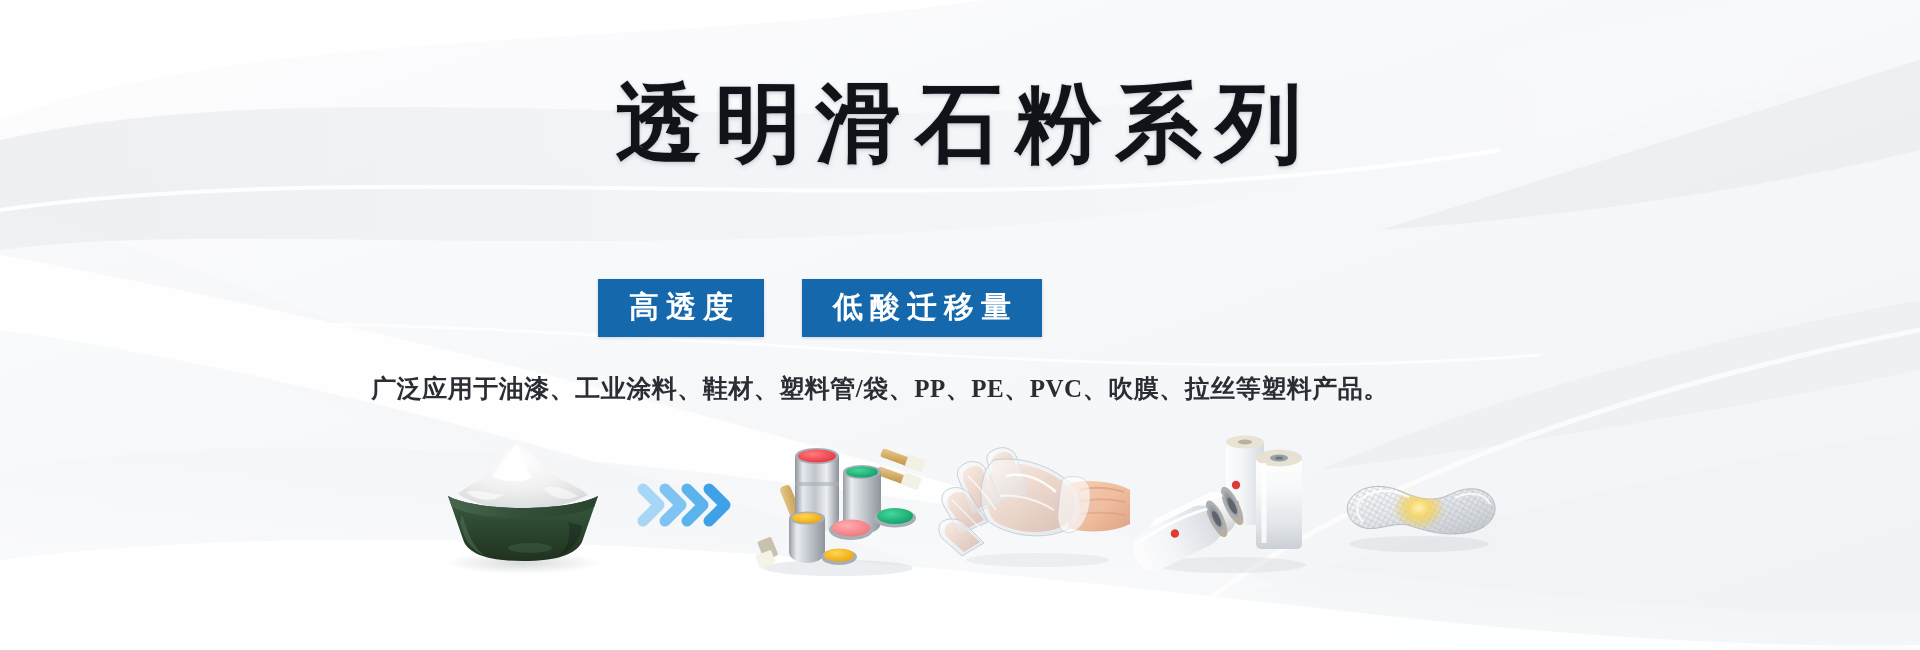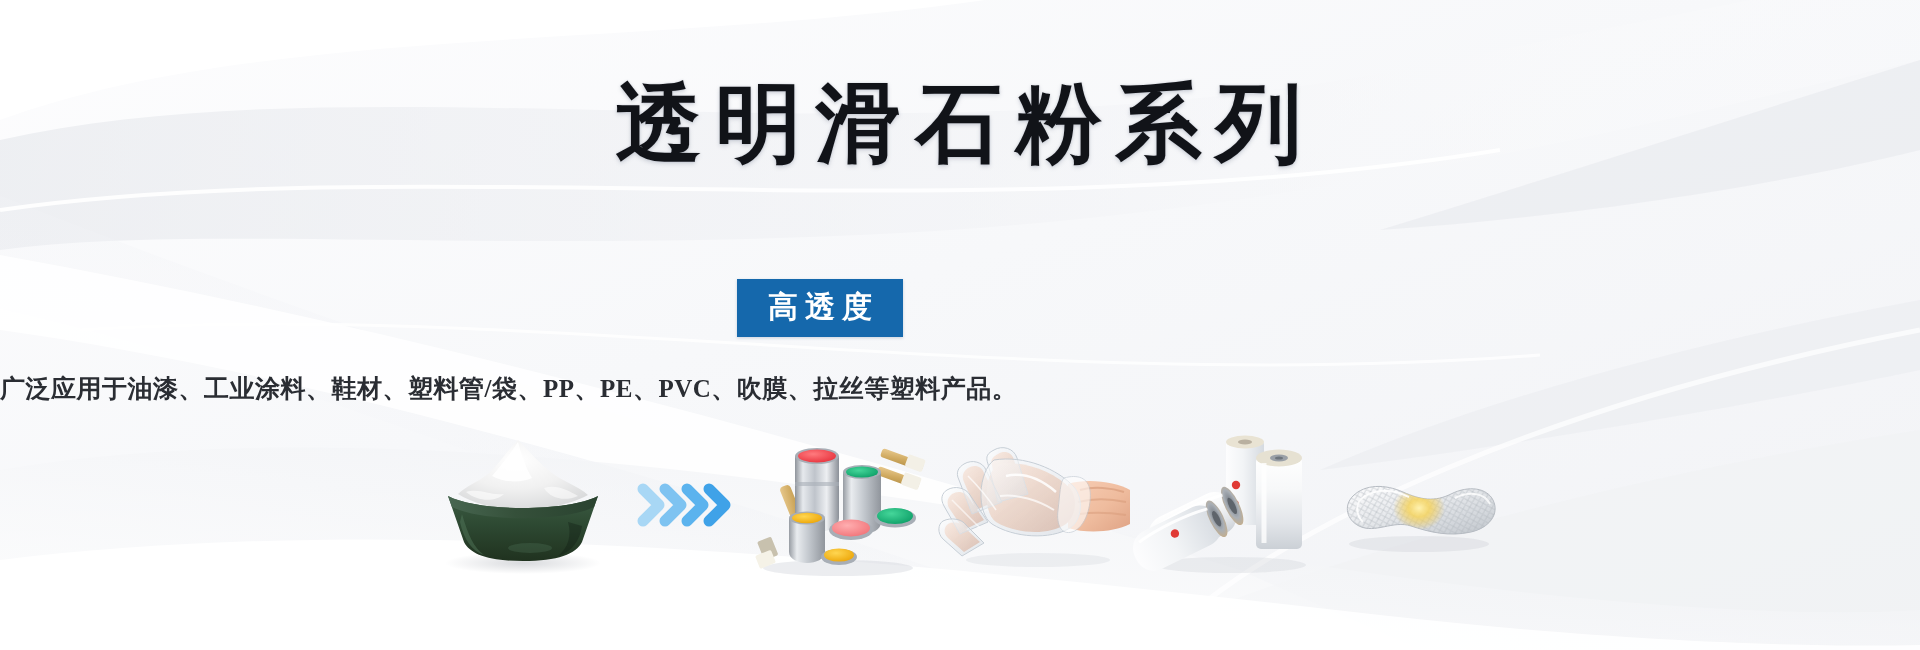--- a/index.html
+++ b/index.html
@@ -83,20 +83,21 @@
     white-space: nowrap;
     box-shadow: 0 1px 3px rgba(20,60,110,0.20);
   }
 
   
   .desc {
     position: absolute;
     top: 372px;
     left: 0;
     width: 1760px;
+    text-align: center;
     font-family: "Liberation Serif", "DejaVu Serif", serif;
     font-size: 25px;
     font-weight: 700;
     color: #2a2d33;
     letter-spacing: 0.5px;
     white-space: nowrap;
   }
 
   
   .products {
@@ -178,20 +179,21 @@
     <path d="M80,330 C520,300 1040,395 1540,355" stroke="#ffffff" stroke-width="3" fill="none" opacity="0.8"></path>
     <path d="M1150,650 C1280,520 1560,400 1920,330" stroke="#ffffff" stroke-width="5" fill="none" opacity="0.7"></path>
   </svg>
 
   <div class="content">
 
     <h1 class="title">透明滑石粉系列</h1>
 
     <div class="badges">
       <span class="badge">高透度</span>
+      <span class="badge">低酸迁移量</span>
     </div>
 
     <p class="desc">广泛应用于油漆、工业涂料、鞋材、塑料管/袋、PP、PE、PVC、吹膜、拉丝等塑料产品。</p>
 
     <div class="products">
 
       <div class="product p-bowl">
         <svg width="210" height="150" viewBox="0 0 210 150">
           <defs>
             <radialGradient id="powderG" cx="45%" cy="28%" r="75%">

